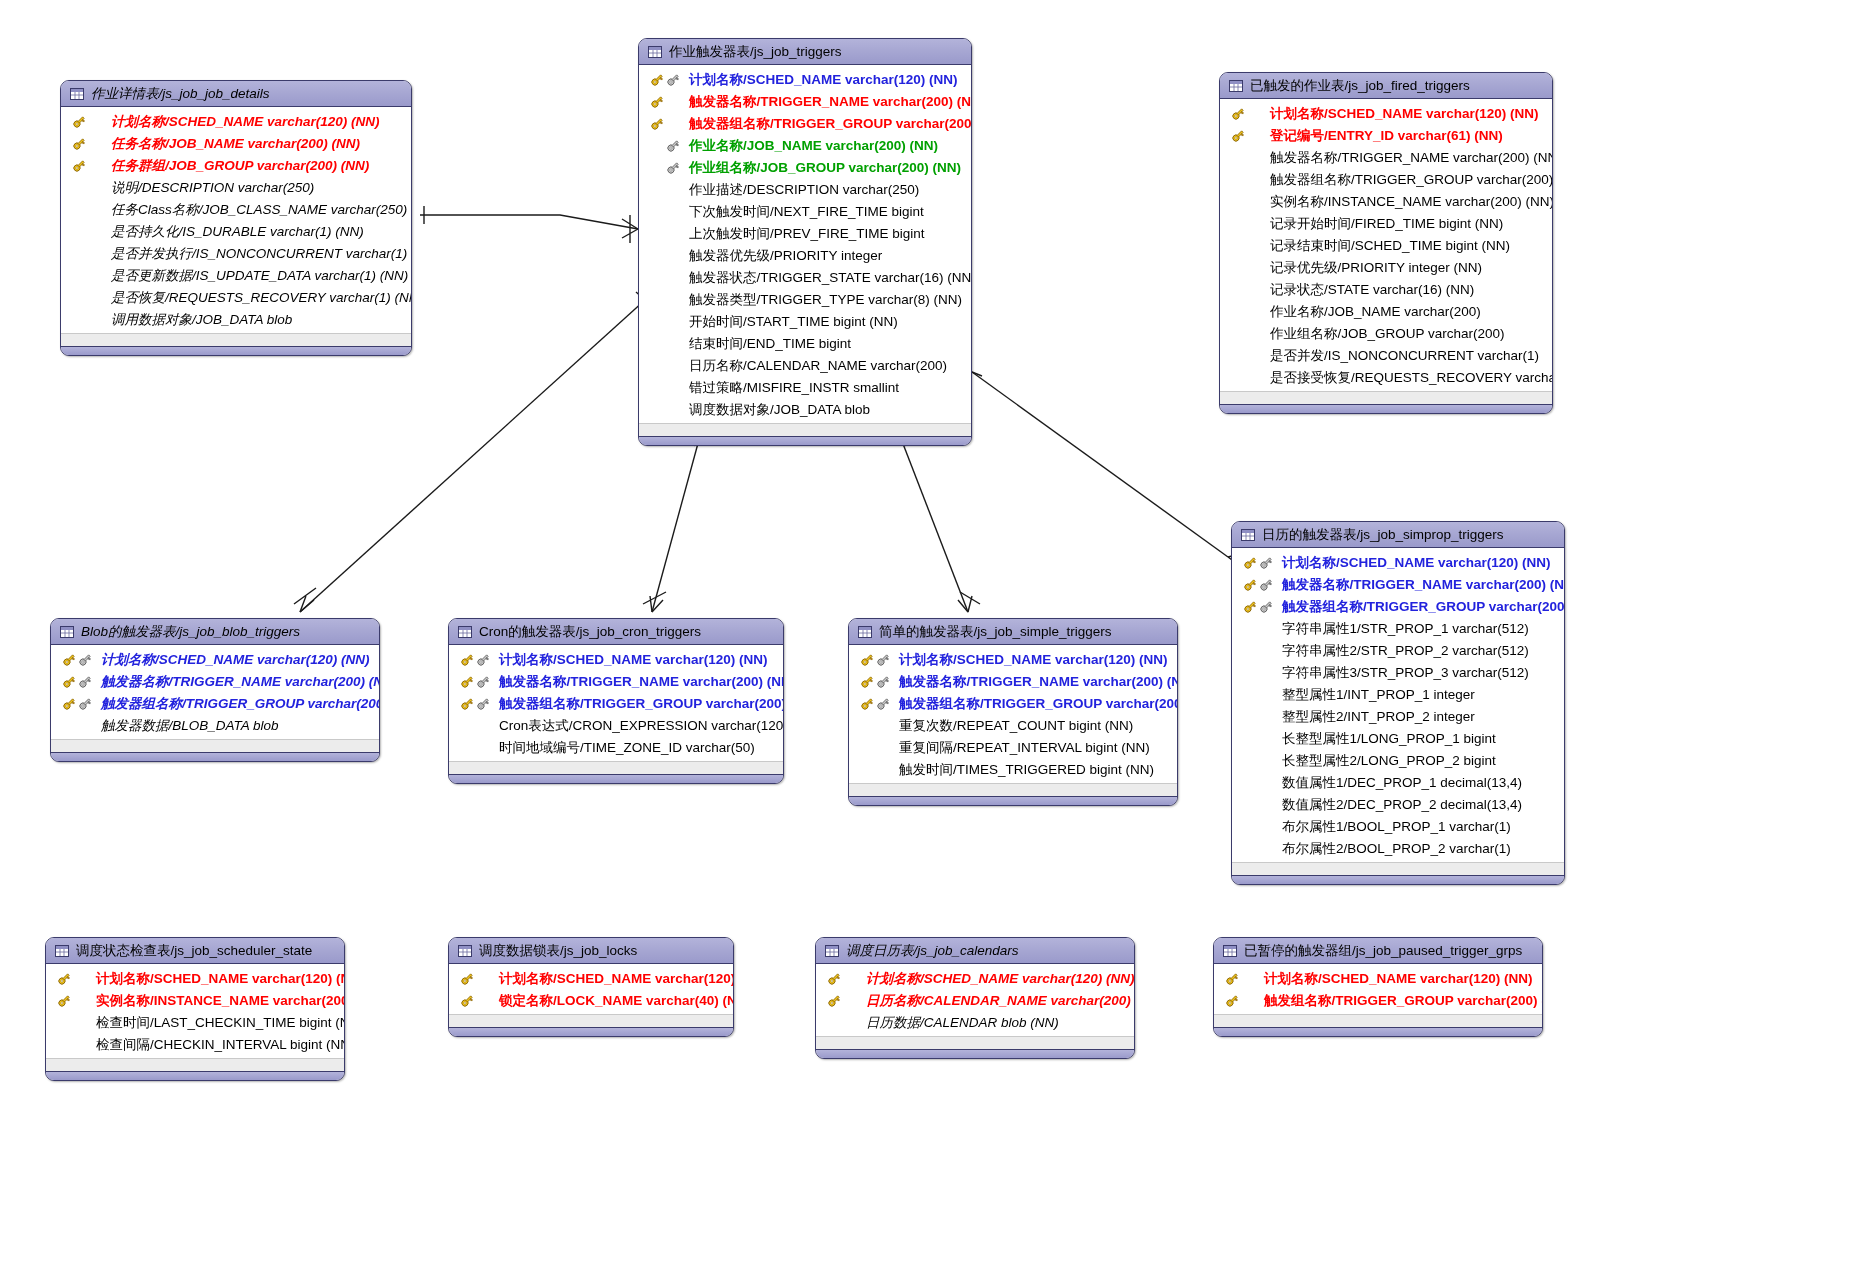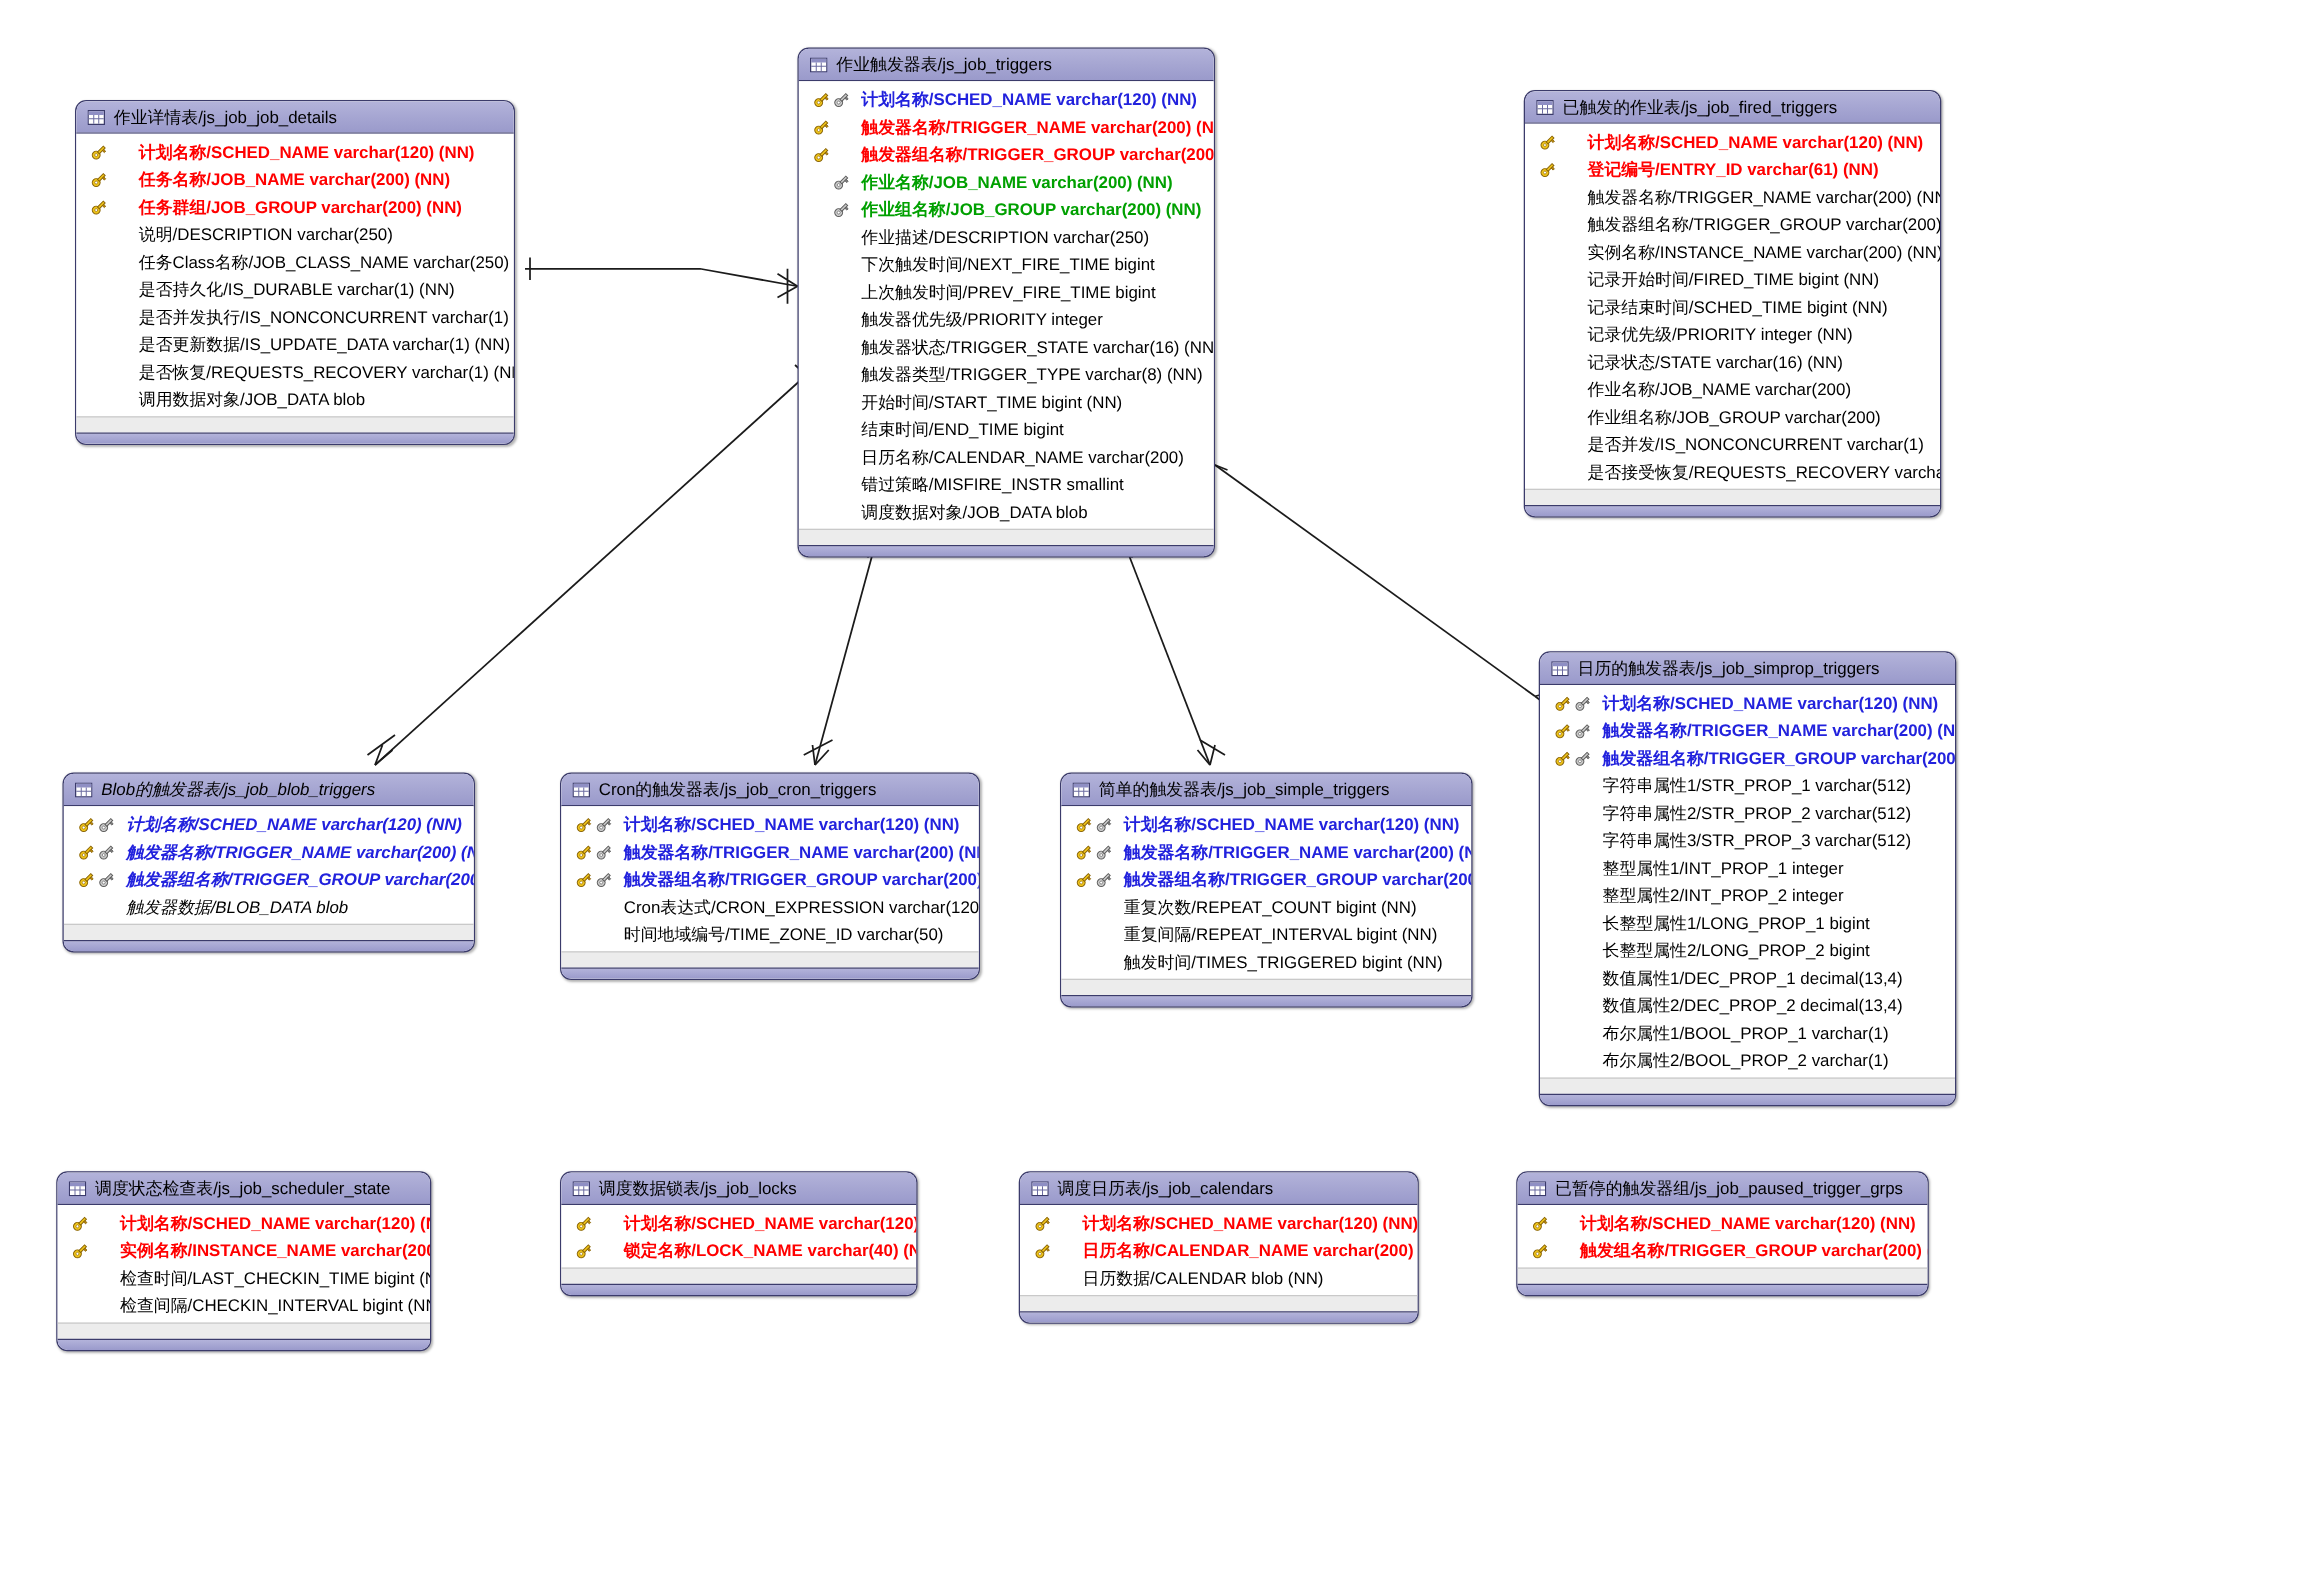--- a/index.html
+++ b/index.html
@@ -139,21 +139,21 @@
 
       <g>
         <path d="M1228,557 L972,372"></path>
         <path d="M1228,557 L1244,553 M1228,557 L1240,566 M1236,546 L1236,570"></path>
         <path d="M972,372 L982,376"></path>
       </g>
     </g>
   </svg>
 
   <div id="entities-layer">
-      <div class="entity" style="left: 60px; top: 80px; width: 352px;">
+      <div class="entity" style="left: 60px; top: 80px; width: 352px; font-style: italic;">
         <div class="entity-header">
           <span>
             <svg class="table-icon" viewBox="0 0 14 12" xmlns="http://www.w3.org/2000/svg">
               <rect x="0.5" y="0.5" width="13" height="11" fill="#ffffff" stroke="#3b3b6b"></rect>
               <rect x="1" y="1" width="12" height="3" fill="#8f8fc4"></rect>
               <line x1="1" y1="7" x2="13" y2="7" stroke="#6b6ba0" stroke-width="0.8"></line>
               <line x1="5" y1="4" x2="5" y2="11" stroke="#6b6ba0" stroke-width="0.8"></line>
               <line x1="9" y1="4" x2="9" y2="11" stroke="#6b6ba0" stroke-width="0.8"></line>
             </svg>
           </span>
@@ -1022,21 +1022,21 @@
                 </g>
               </svg>
             </span>
             <span class="keyspace"></span>
             <span class="field-label c-red">锁定名称/LOCK_NAME varchar(40) (NN)</span>
           </div>
         </div>
         <div class="entity-footer"></div>
         <div class="entity-footer2"></div>
       </div>
-      <div class="entity" style="left: 815px; top: 937px; width: 320px;">
+      <div class="entity" style="left: 815px; top: 937px; width: 320px; font-style: italic;">
         <div class="entity-header">
           <span>
             <svg class="table-icon" viewBox="0 0 14 12" xmlns="http://www.w3.org/2000/svg">
               <rect x="0.5" y="0.5" width="13" height="11" fill="#ffffff" stroke="#3b3b6b"></rect>
               <rect x="1" y="1" width="12" height="3" fill="#8f8fc4"></rect>
               <line x1="1" y1="7" x2="13" y2="7" stroke="#6b6ba0" stroke-width="0.8"></line>
               <line x1="5" y1="4" x2="5" y2="11" stroke="#6b6ba0" stroke-width="0.8"></line>
               <line x1="9" y1="4" x2="9" y2="11" stroke="#6b6ba0" stroke-width="0.8"></line>
             </svg>
           </span>

